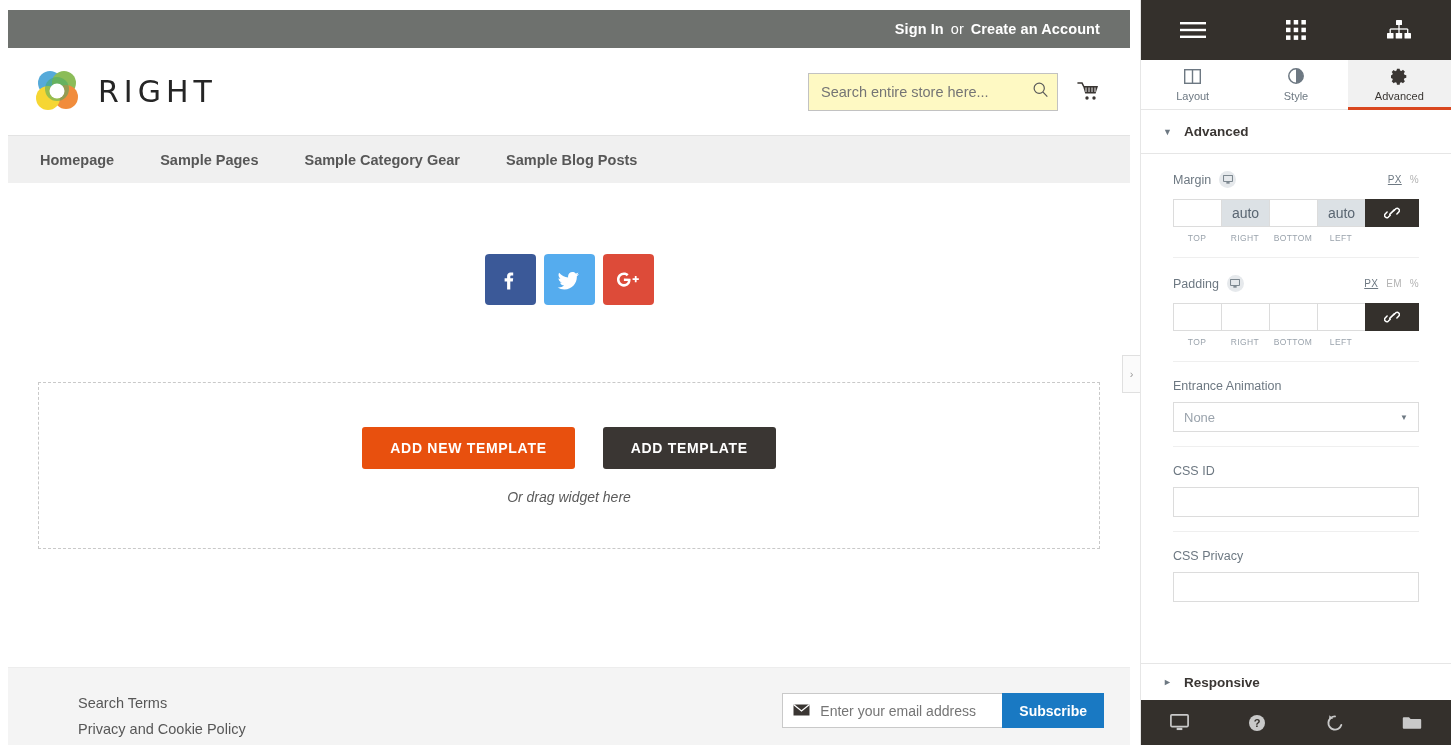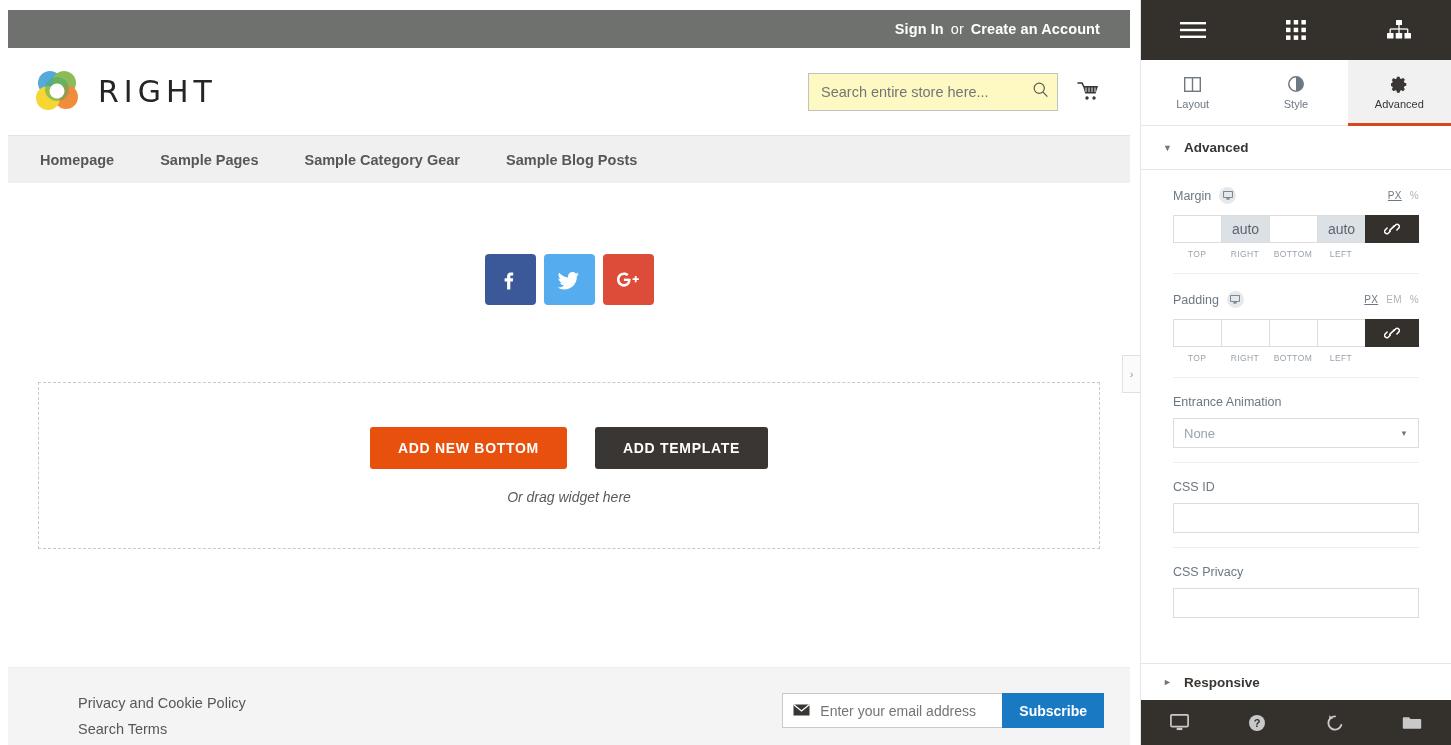--- a/index.html
+++ b/index.html
@@ -170,21 +170,21 @@
   }
   .panel-topbar {
     height: 60px; background: #34302c;
     display: flex; align-items: center;
   }
   .panel-topbar .pt-btn {
     flex: 1; display: flex; align-items: center; justify-content: center;
     height: 100%; cursor: pointer; color: #fff;
   }
   .panel-tabs {
-    height: 66px; background: #ffffff; display: flex;
+    height: 50px; background: #ffffff; display: flex;
     border-bottom: 1px solid #e6e6e6;
   }
   .tab {
     flex: 1; display: flex; flex-direction: column; align-items: center;
     justify-content: center; gap: 5px; cursor: pointer;
     color: #6d7882; font-size: 11px; position: relative;
   }
   .tab.active { background: #f1f1f1; color: #3a3633; }
   .tab.active:after {
     content: ""; position: absolute; left: 0; right: 0; bottom: -1px;
@@ -340,31 +340,31 @@
           <div class="sq gp">
             <svg width="28" height="26" viewBox="0 0 30 26">
               <path d="M10.6 11.5v2.6h4.3c-0.18 1.1-1.3 3.25-4.3 3.25-2.6 0-4.7-2.15-4.7-4.8s2.1-4.8 4.7-4.8c1.47 0 2.46 0.63 3.03 1.17l2.06-1.99C14.37 5.7 12.66 5 10.6 5 6.5 5 3.2 8.3 3.2 12.55S6.5 20.1 10.6 20.1c4.28 0 7.12-3.0 7.12-7.25 0-0.49-0.05-0.86-0.12-1.23z" fill="#fff"></path>
               <path d="M24.2 11.2v-2.4h-1.9v2.4h-2.4v1.9h2.4v2.4h1.9v-2.4h2.4v-1.9z" fill="#fff"></path>
             </svg>
           </div>
         </div>
 
         <div class="addsection">
           <div class="btn-row">
-            <button class="btn btn-section">ADD NEW BOTTOM</button>
+            <button class="btn btn-section">ADD NEW TEMPLATE</button>
             <button class="btn btn-template">ADD TEMPLATE</button>
           </div>
           <div class="drag-hint">Or drag widget here</div>
         </div>
       </div>
 
       <div class="footer">
         <div class="footer-links">
+          <a href="#">Search Terms</a>
           <a href="#">Privacy and Cookie Policy</a>
-          <a href="#">Search Terms</a>
         </div>
         <div class="newsletter">
           <div class="news-field">
             <span>
               <svg width="17" height="12" viewBox="0 0 17 12">
                 <rect x="0.5" y="0.5" width="16" height="11" fill="#3a3633"></rect>
                 <path d="M0.5 0.5 L8.5 7 L16.5 0.5" fill="none" stroke="#ffffff" stroke-width="1.3"></path>
               </svg>
             </span>
             <input type="text" placeholder="Enter your email address" style="">

